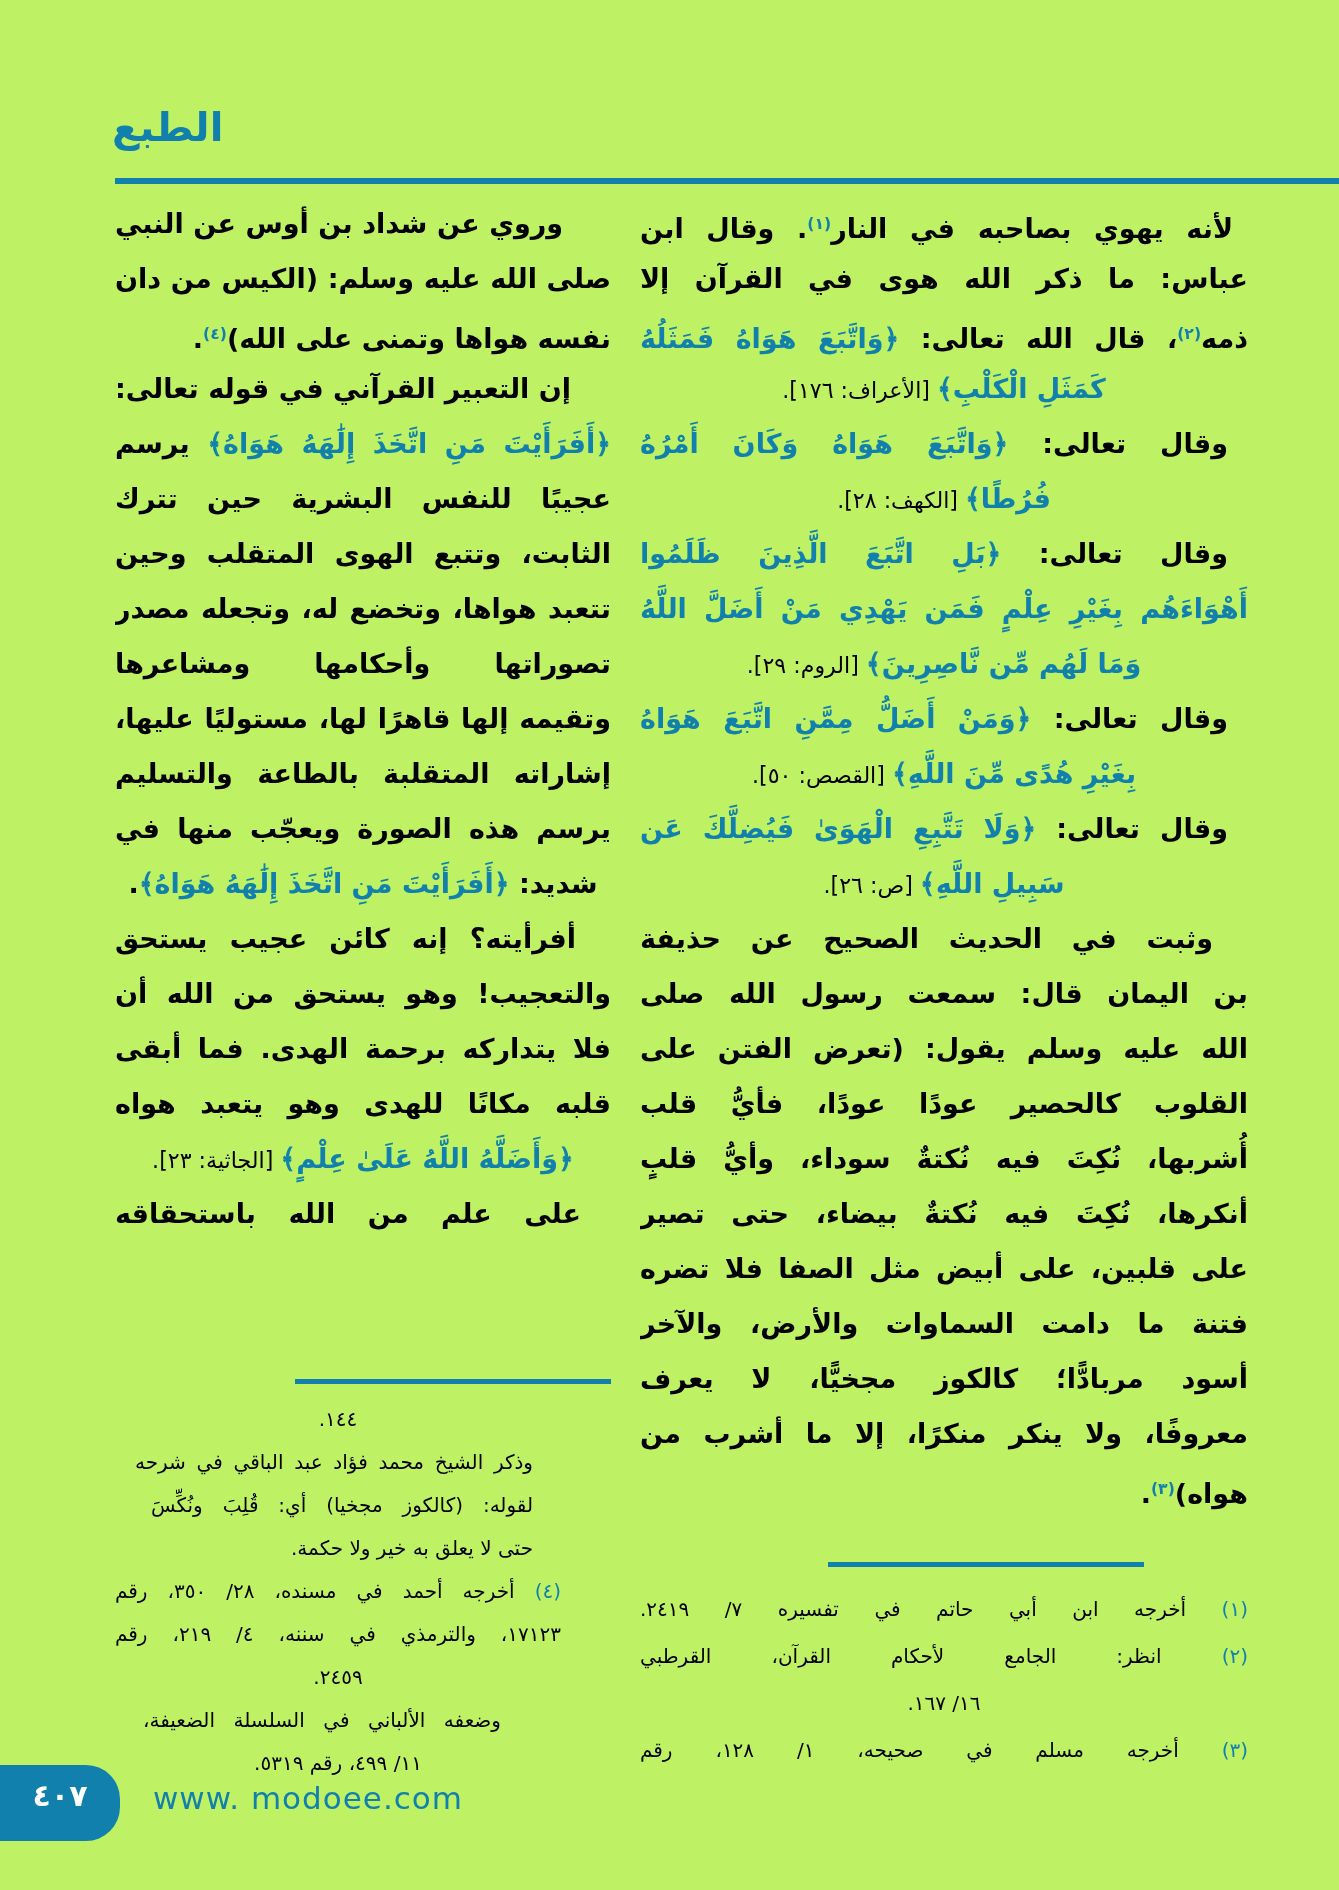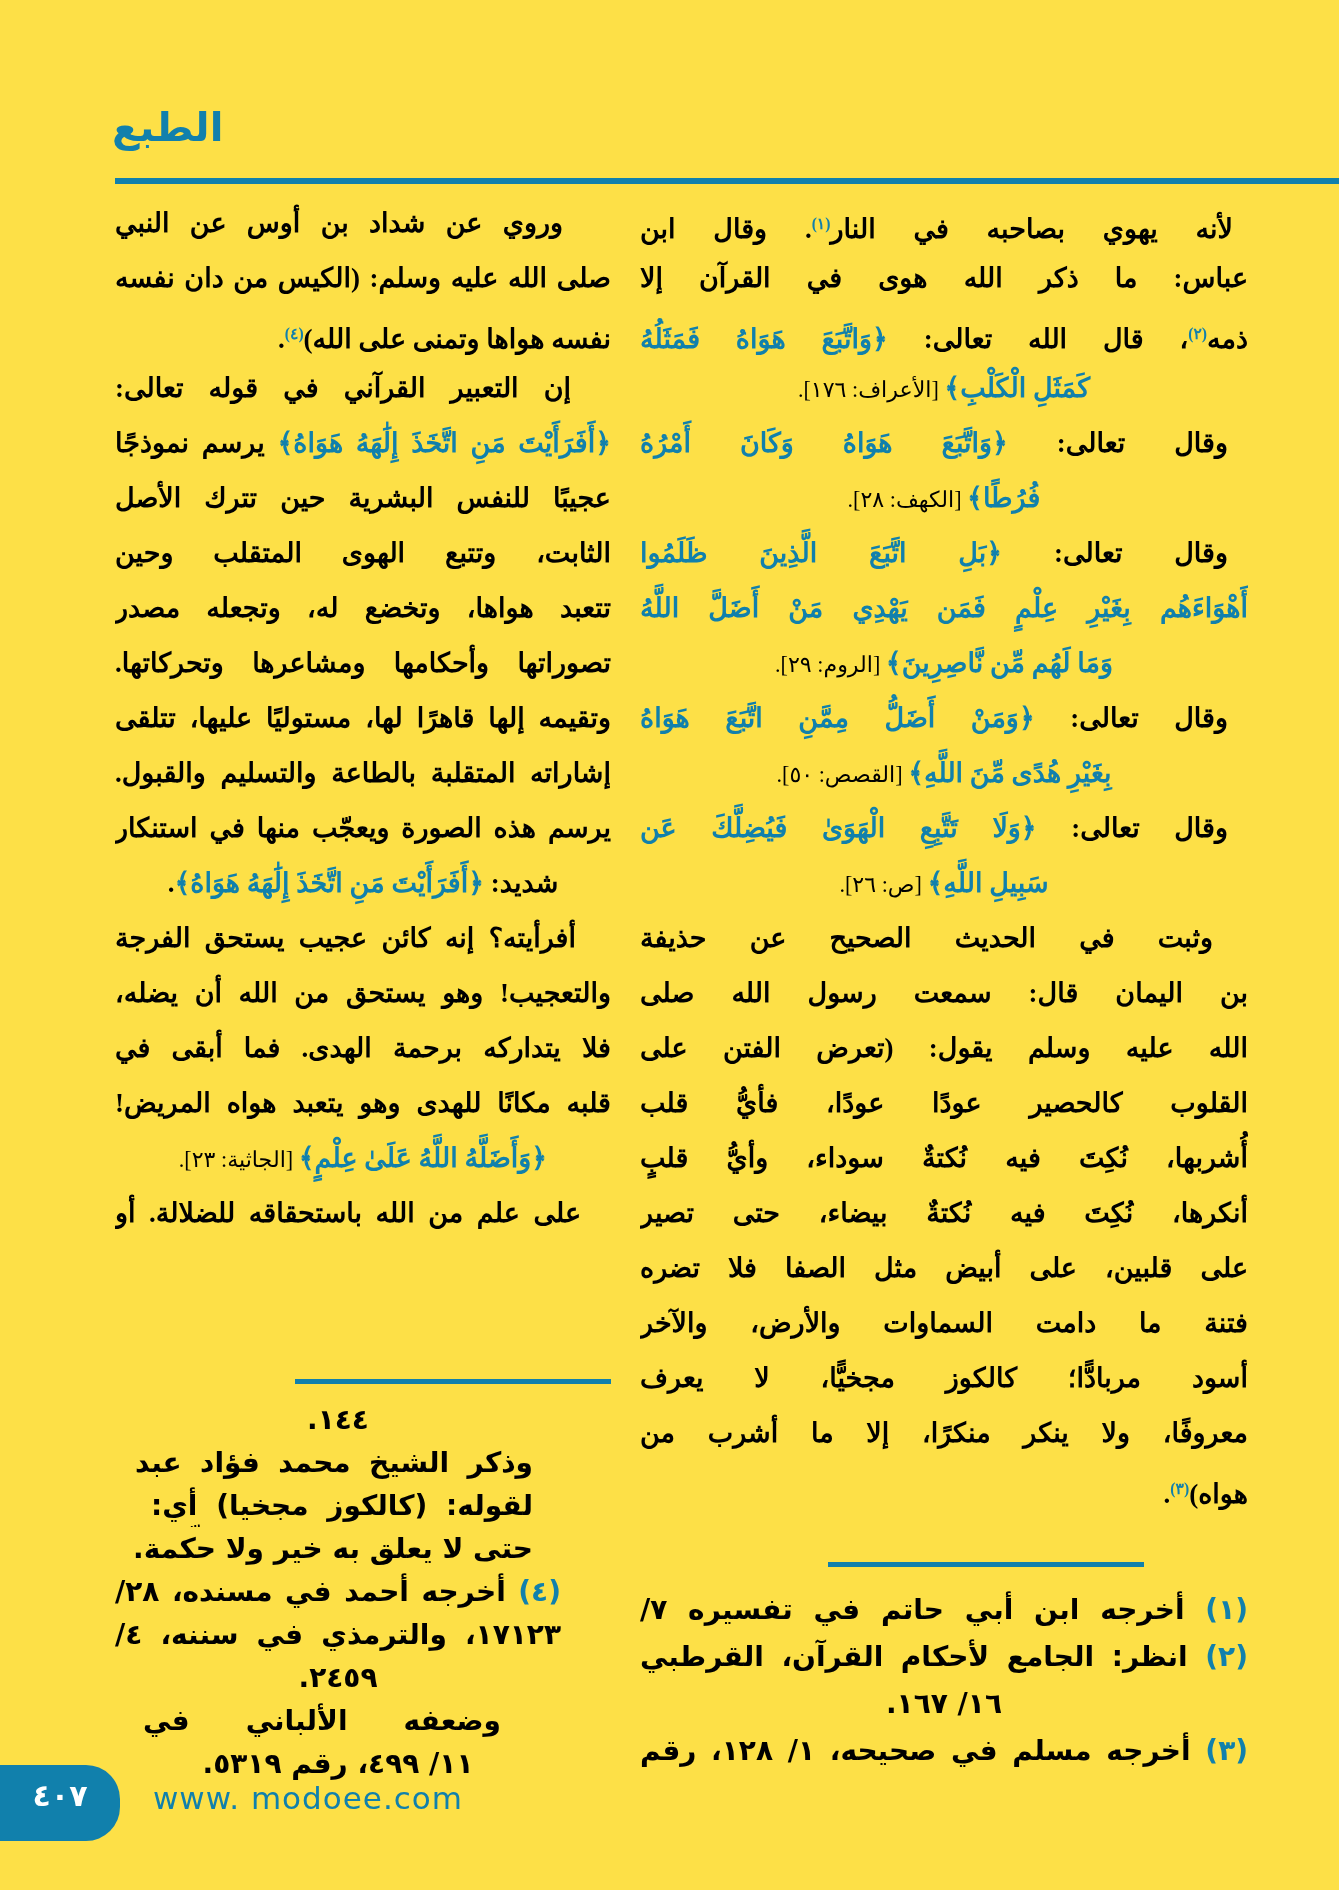--- a/index.html
+++ b/index.html
@@ -2,21 +2,21 @@
 <html dir="rtl" lang="ar" style="--accent: #1180AC;"><head>
 <meta charset="utf-8">
 <style>
   * { margin: 0; padding: 0; box-sizing: border-box; }
   html, body { background: #ffffff; }
   body { font-family: "DejaVu Sans", sans-serif; }
   .page {
     position: relative;
     width: 1339px;
     height: 1890px;
-    background: #fde047;
+    background: #bef264;
     overflow: hidden;
     direction: rtl;
   }
   
   .header-title {
     position: absolute;
     left: 112px;
     top: 104px;
     font-size: 40px;
     font-weight: bold;
@@ -39,40 +39,39 @@
     font-weight: bold;
     color: #000;
     font-size: 27px;
   }
   .col-right { left: 640px; width: 608px; }
   .col-left  { left: 115px; width: 496px; }
   .col .line {
     height: 55px;
     line-height: 55px;
     overflow: hidden;
-    font-family: Liberation Serif, serif;
   }
   .al-j { text-align: justify; text-align-last: justify; }
   .al-c { text-align: center; text-align-last: center; }
   .al-s { text-align: right; text-align-last: right; }
   .s-q  { color: var(--accent); }
   .s-m  { color: var(--accent); font-size: 0.58em; vertical-align: 0.6em; }
   .s-r  { font-weight: normal; font-size: 0.82em; }
   .s-fm { color: var(--accent); }
   
   .fnsep { position: absolute; height: 5px; background: var(--accent); }
   .fnsep-right { left: 828px; top: 1562px; width: 316px; }
   .fnsep-left  { left: 295px; top: 1379px; width: 316px; }
   
   .fn {
     position: absolute;
     direction: rtl;
     color: #000;
-    font-weight: bold;
-    font-size: 28px;
+    font-weight: normal;
+    font-size: 20px;
   }
   .fn-right { left: 640px; top: 1586px; width: 608px; }
   .fn-left  { left: 115px; top: 1398px; width: 446px; }
   .fn .line { height: 47px; line-height: 47px; overflow: hidden; }
   .fn-left .line { height: 43px; line-height: 43px; }
   
   .page-badge {
     position: absolute;
     left: 0;
     top: 1765px;

